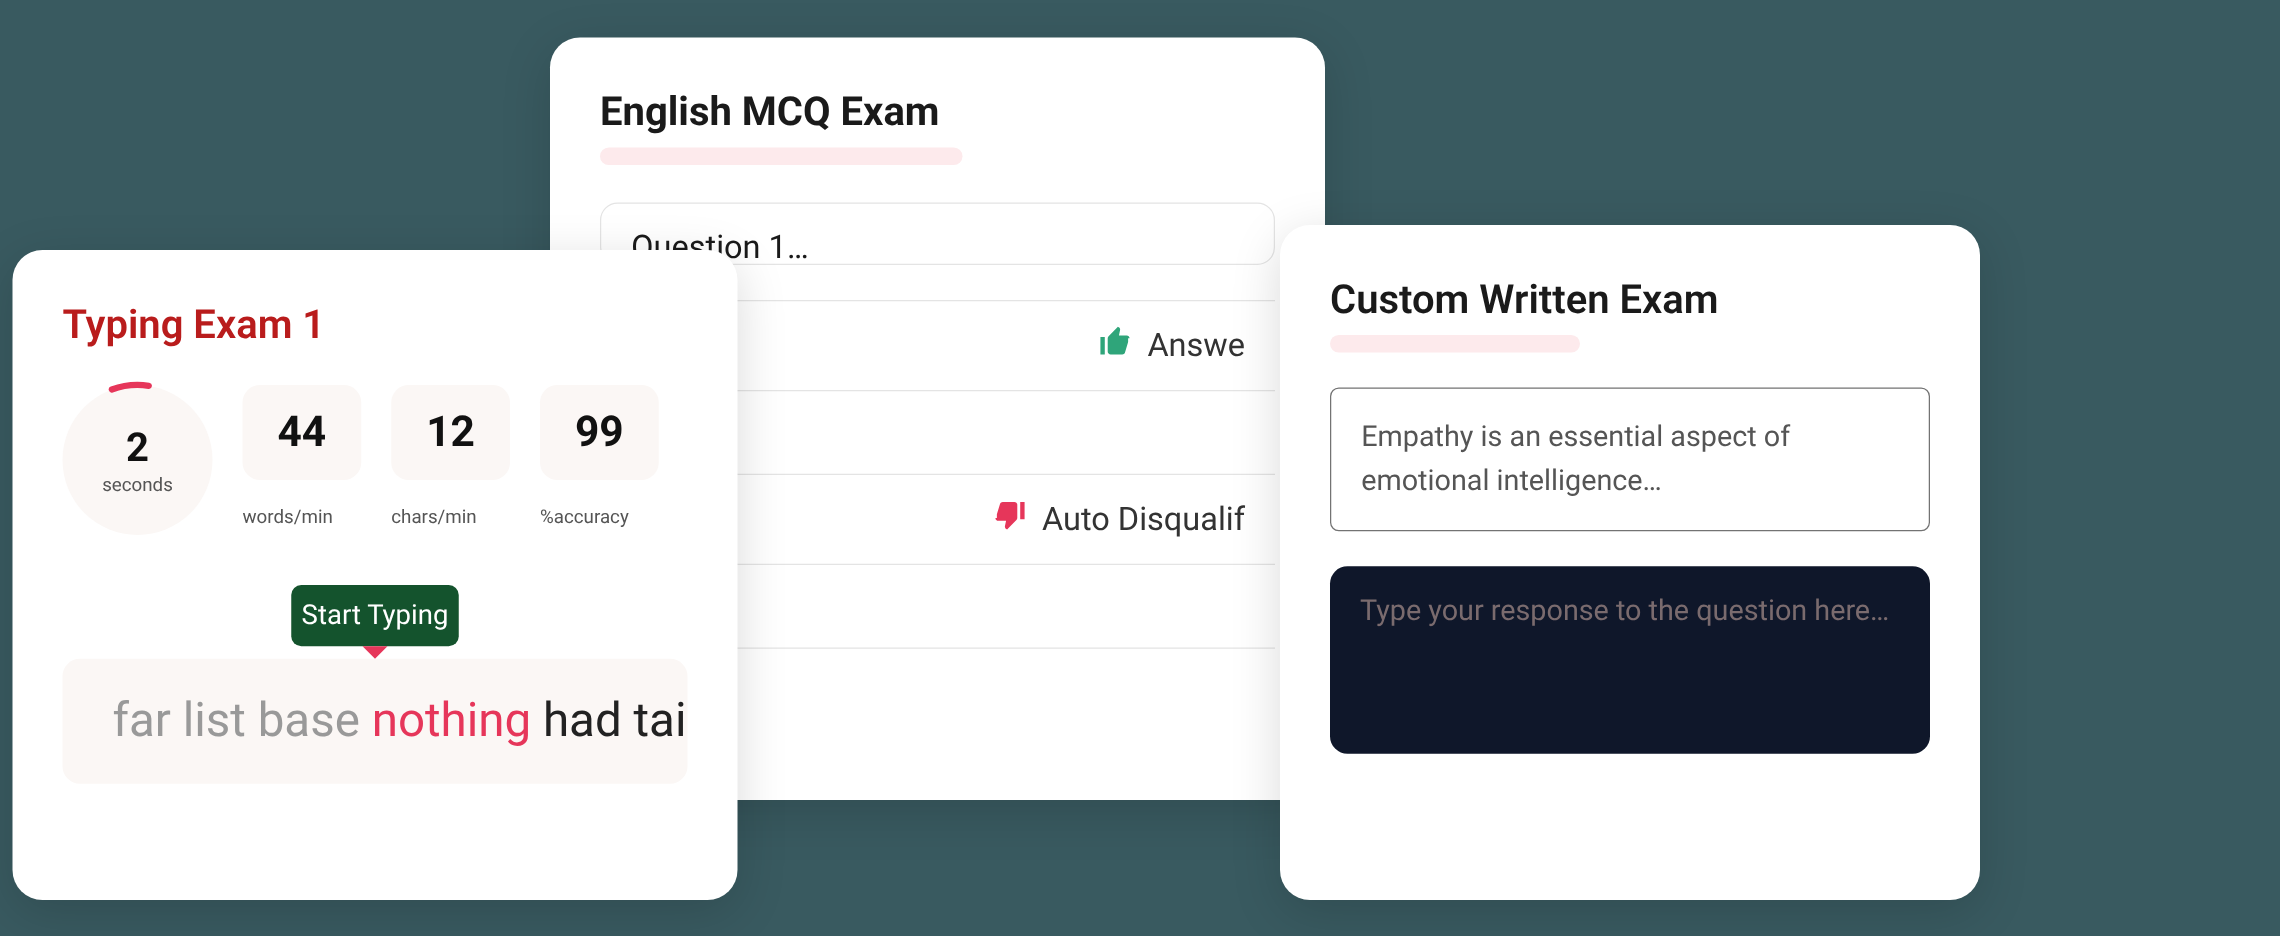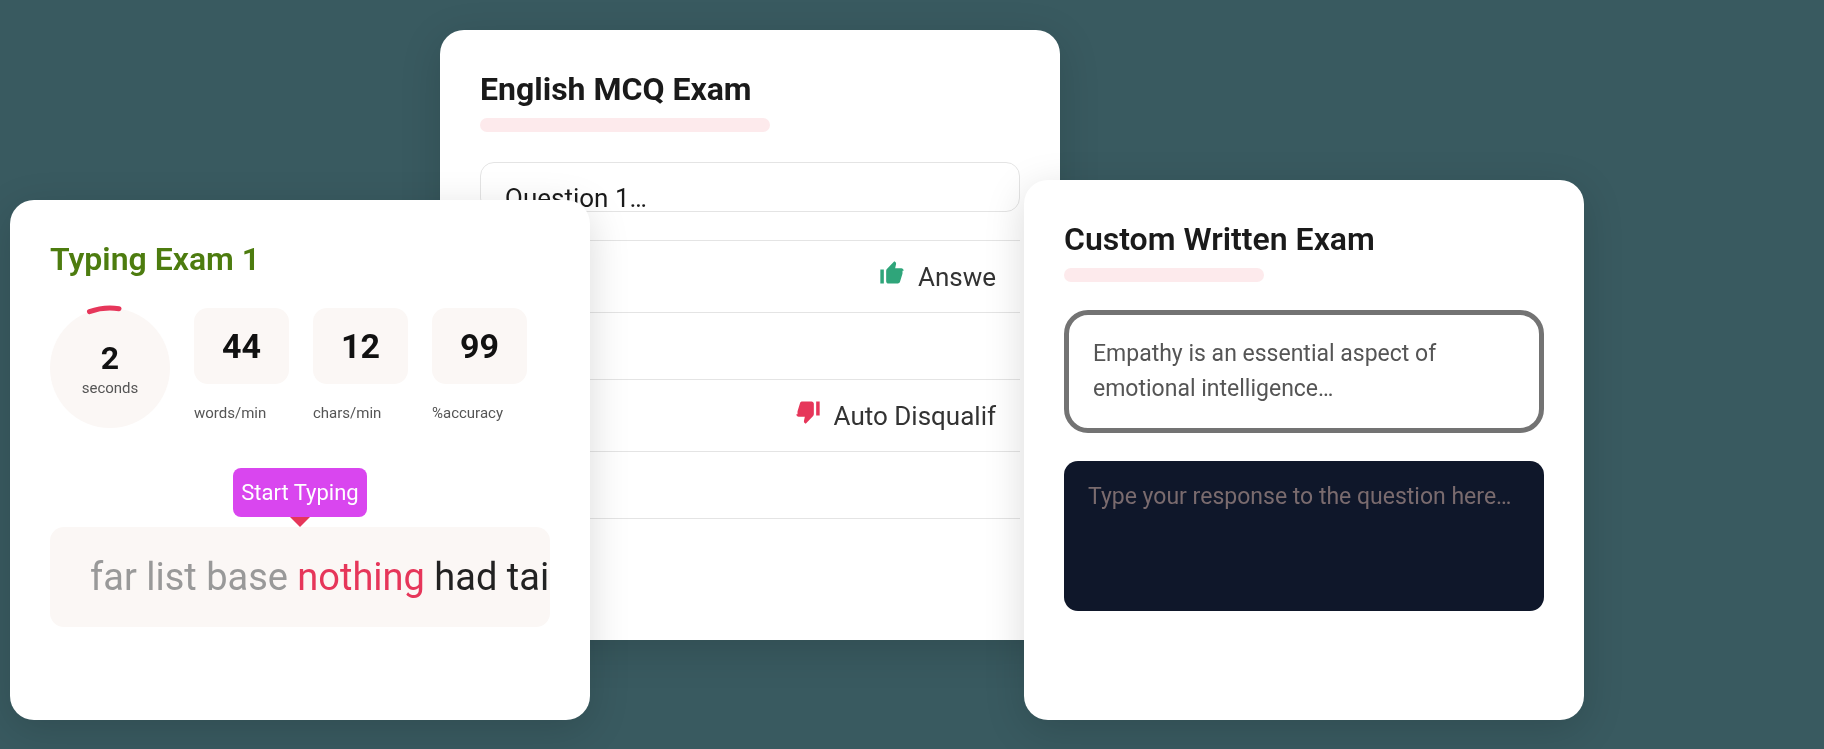--- a/index.html
+++ b/index.html
@@ -69,21 +69,21 @@
   .typing {
     left: 10px;
     top: 200px;
     width: 580px;
     height: 520px;
     z-index: 3;
   }
   .typing-title {
     font-size: 32px;
     font-weight: 600;
-    color: #4d7c0f;
+    color: #b91c1c;
     margin-bottom: 30px;
   }
   .stats-row {
     display: flex;
     gap: 24px;
     align-items: flex-start;
     margin-bottom: 40px;
   }
   .timer-circle {
     width: 120px;
@@ -112,21 +112,21 @@
   }
   .stat-val { font-size: 34px; font-weight: 700; color: #111; }
   .stat-label { font-size: 15px; color: #555; margin-top: 20px; }
   .tooltip-wrap {
     position: relative;
     display: flex;
     justify-content: center;
     margin-bottom: 10px;
   }
   .tooltip {
-    background: #d946ef;
+    background: #14532d;
     color: #fff;
     font-size: 22px;
     padding: 12px 8px;
     border-radius: 8px;
     position: relative;
   }
   .tooltip::after {
     content: '';
     position: absolute;
     bottom: -10px;
@@ -165,22 +165,22 @@
     margin-bottom: 10px;
   }
   .pink-bar-sm {
     width: 200px;
     height: 14px;
     background: #fdeaec;
     border-radius: 7px;
     margin-bottom: 28px;
   }
   .prompt-box {
-    border: 5px solid #737373;
-    border-radius: 24px;
+    border: 1px solid #737373;
+    border-radius: 7px;
     padding: 22px 24px;
     font-size: 23px;
     color: #555;
     line-height: 1.5;
     margin-bottom: 28px;
   }
   .response-label {
     color: #e6365a;
     font-size: 24px;
     margin-bottom: 14px;

